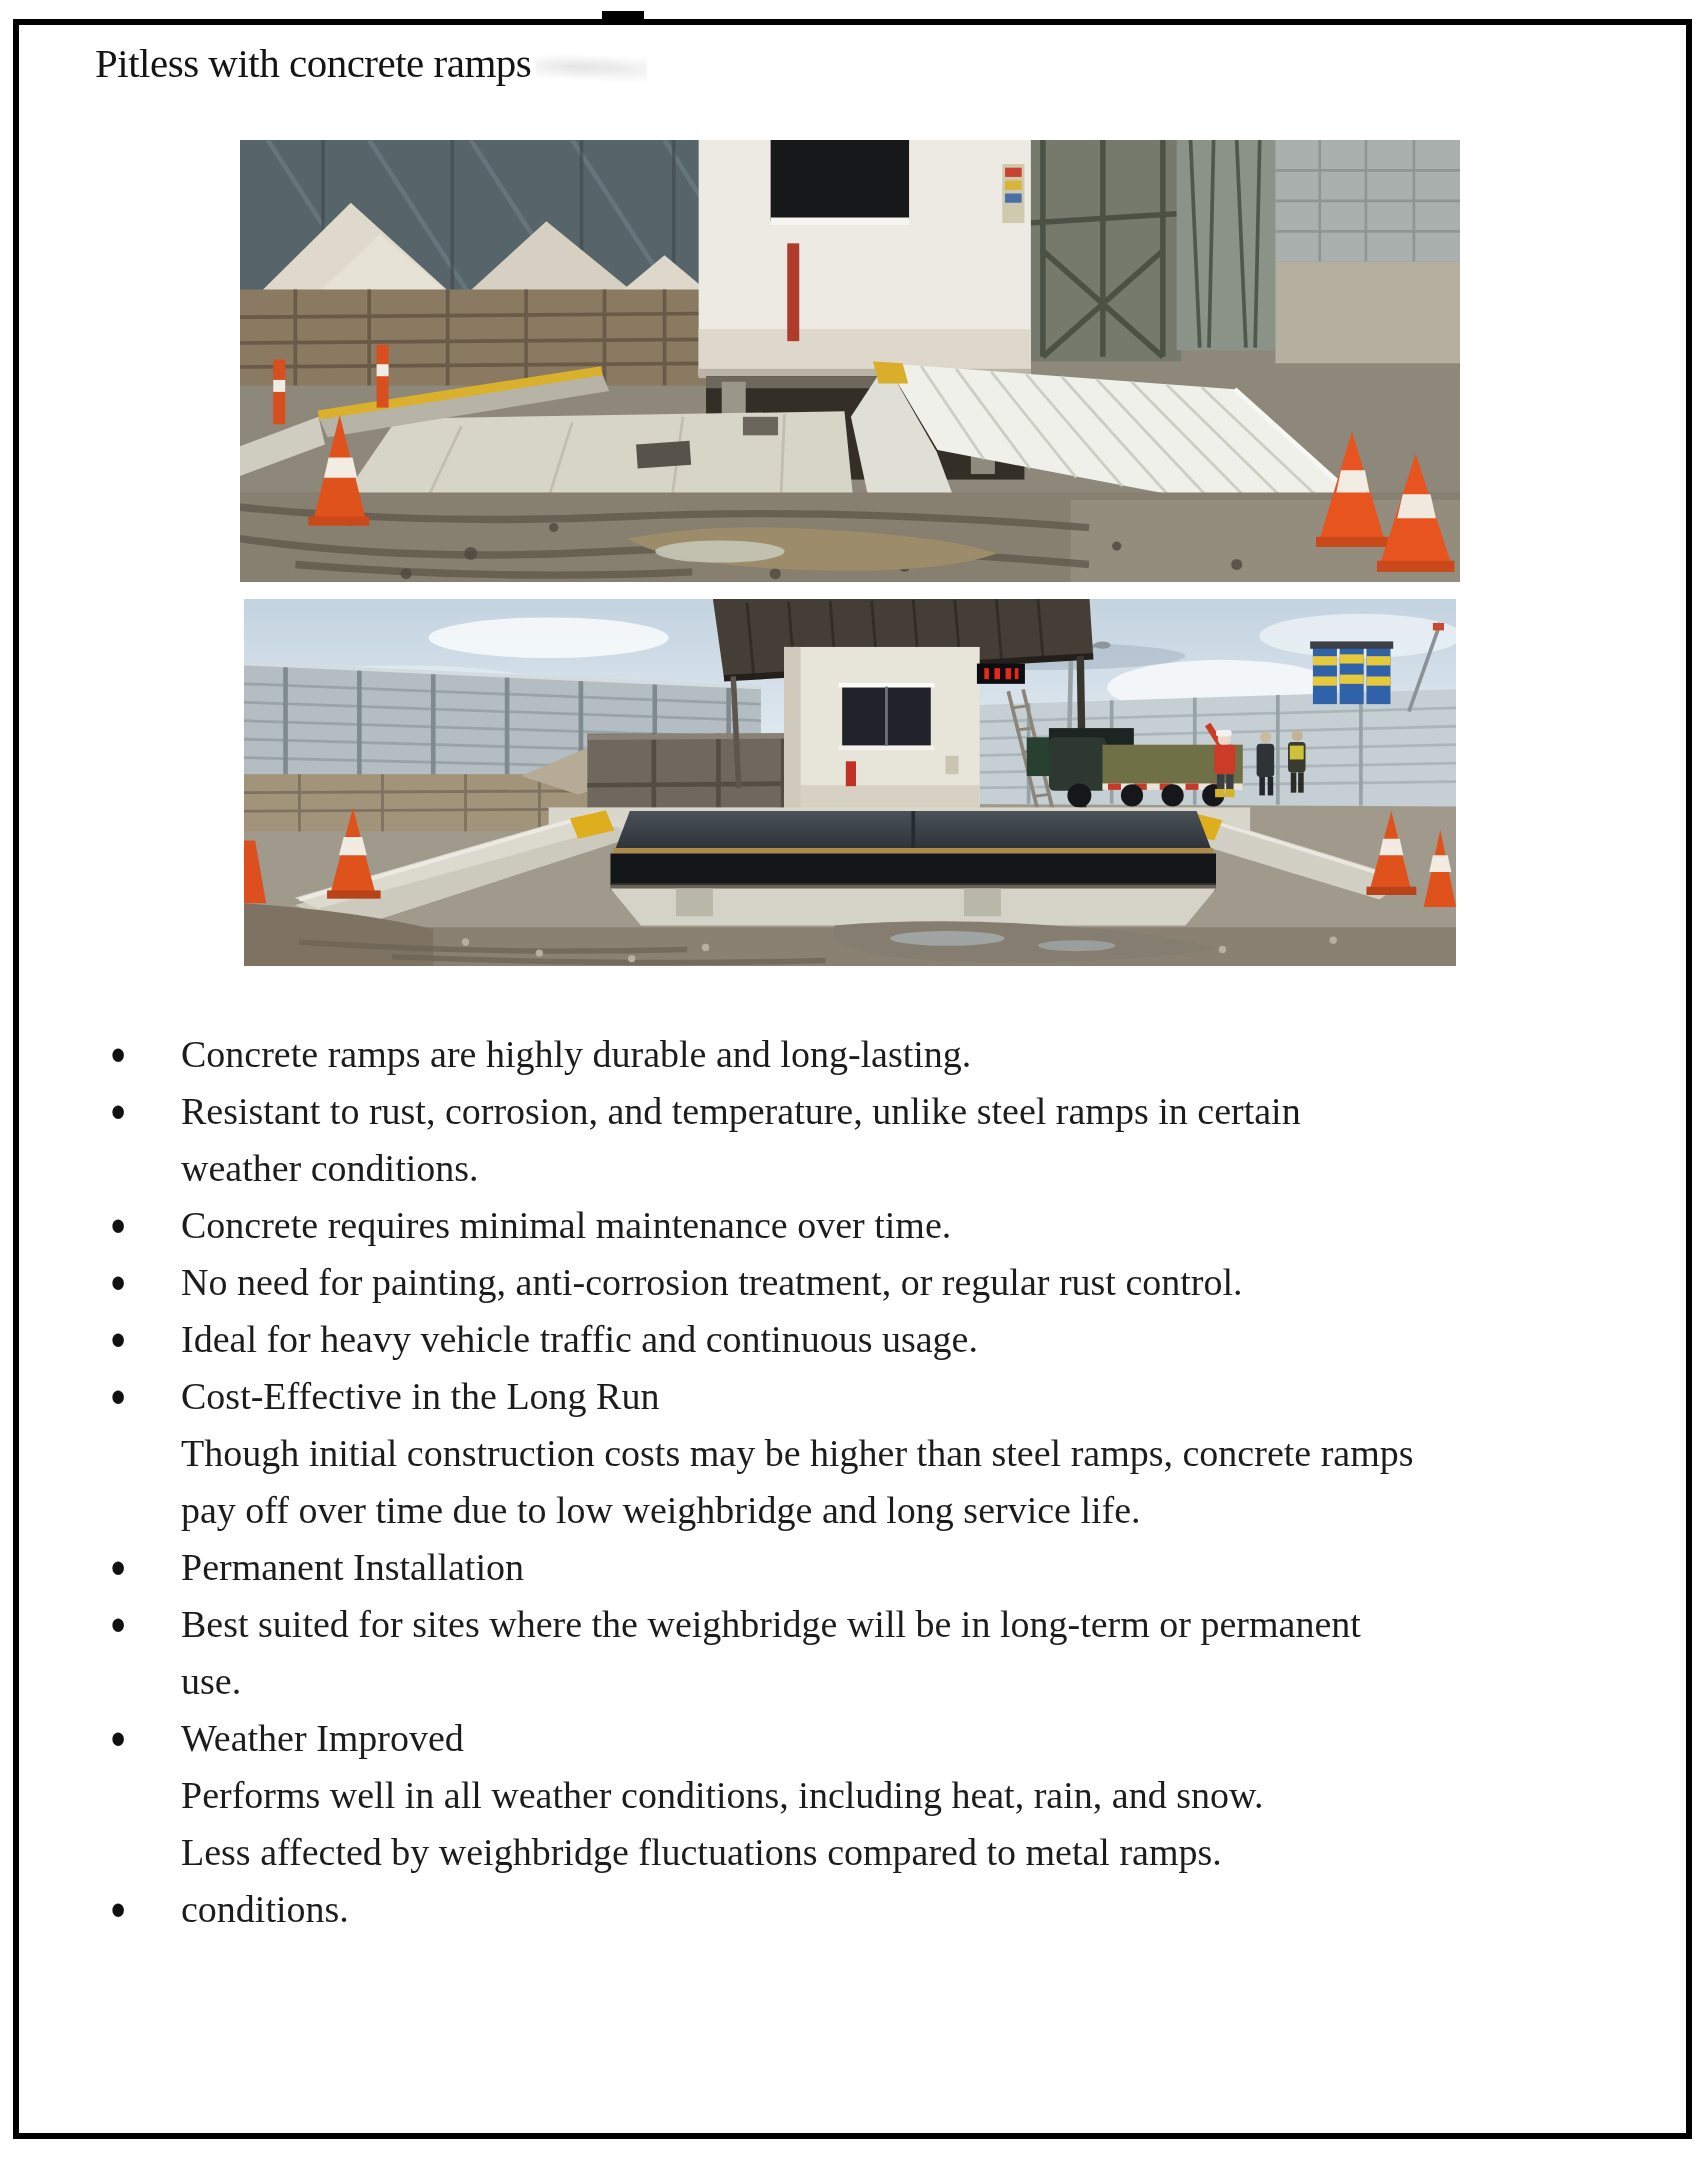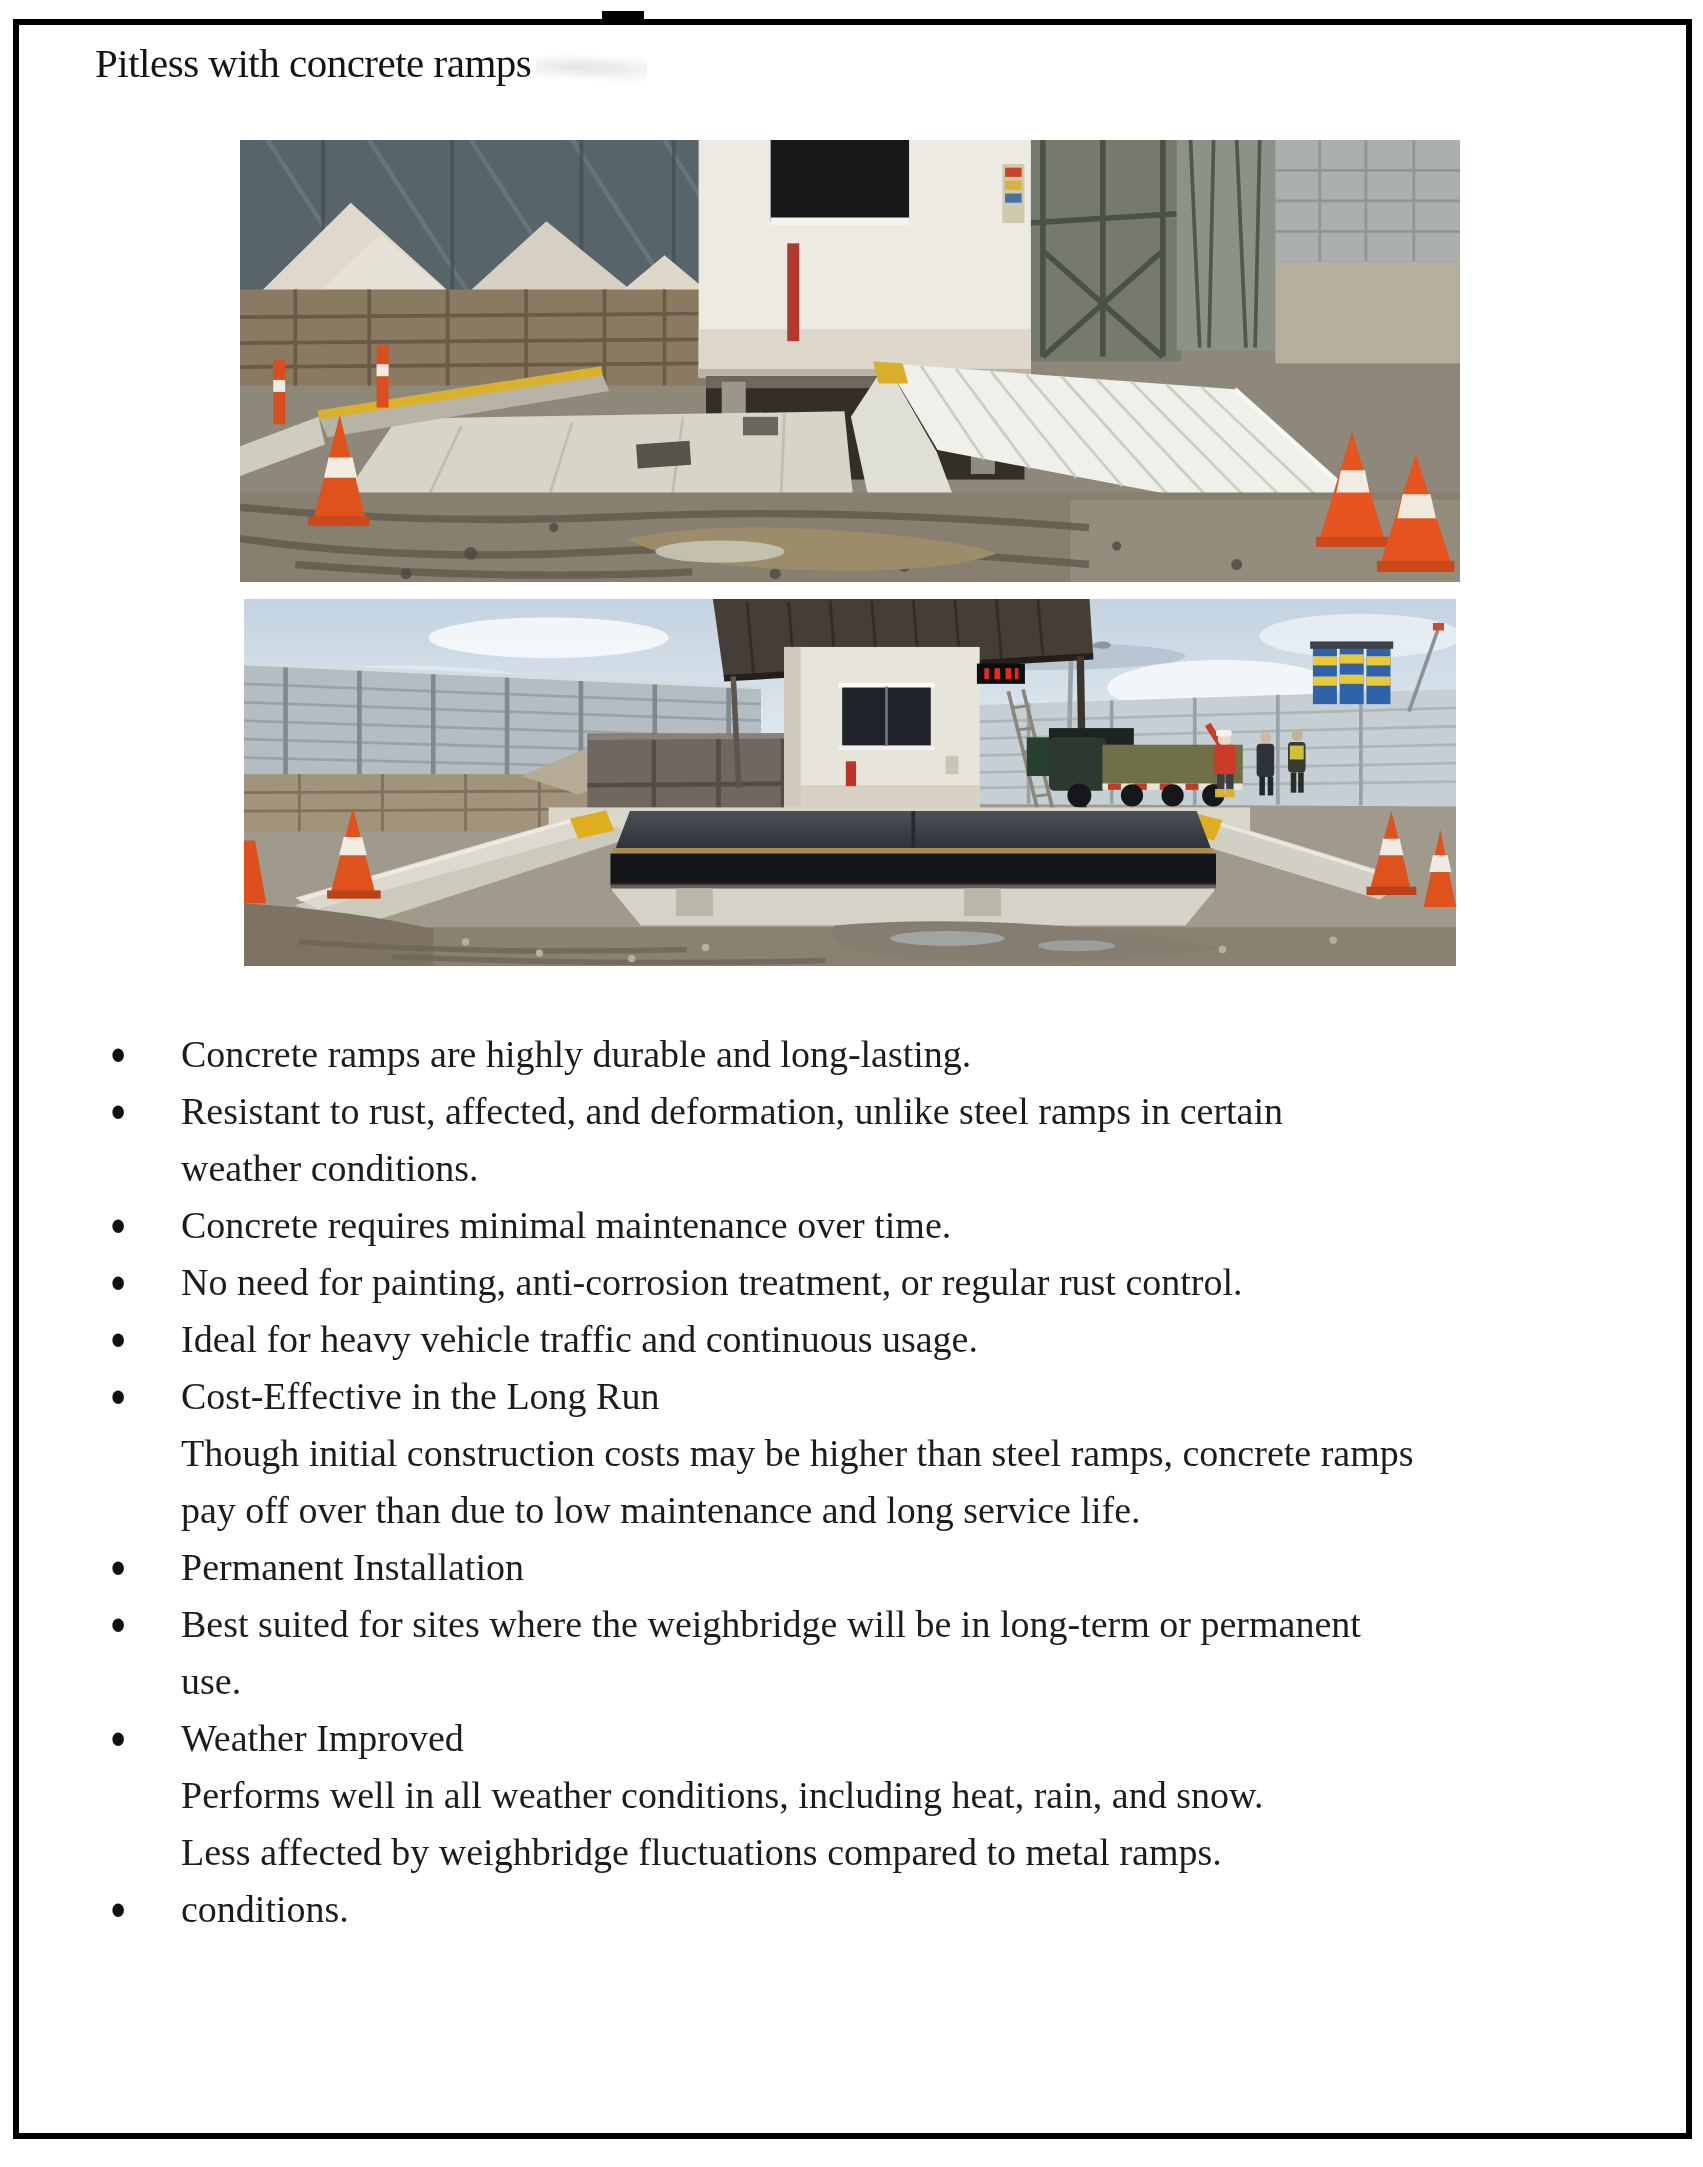--- a/index.html
+++ b/index.html
@@ -430,40 +430,40 @@
     </svg>
   </figure>
 
   <ul class="bullets">
     <li>
       <span class="dot">●</span>
       <span class="line">Concrete ramps are highly durable and long-lasting.</span>
     </li>
     <li>
       <span class="dot">●</span>
-      <span class="line">Resistant to rust, affected, and deformation, unlike steel ramps in certain</span>
+      <span class="line">Resistant to rust, corrosion, and temperature, unlike steel ramps in certain</span>
       <span class="line">weather conditions.</span>
     </li>
     <li>
       <span class="dot">●</span>
       <span class="line">Concrete requires minimal maintenance over time.</span>
     </li>
     <li>
       <span class="dot">●</span>
       <span class="line">No need for painting, anti-corrosion treatment, or regular rust control.</span>
     </li>
     <li>
       <span class="dot">●</span>
       <span class="line">Ideal for heavy vehicle traffic and continuous usage.</span>
     </li>
     <li>
       <span class="dot">●</span>
       <span class="line">Cost-Effective in the Long Run</span>
       <span class="line">Though initial construction costs may be higher than steel ramps, concrete ramps</span>
-      <span class="line">pay off over than due to low maintenance and long service life.</span>
+      <span class="line">pay off over time due to low weighbridge and long service life.</span>
     </li>
     <li>
       <span class="dot">●</span>
       <span class="line">Permanent Installation</span>
     </li>
     <li>
       <span class="dot">●</span>
       <span class="line">Best suited for sites where the weighbridge will be in long-term or permanent</span>
       <span class="line">use.</span>
     </li>

